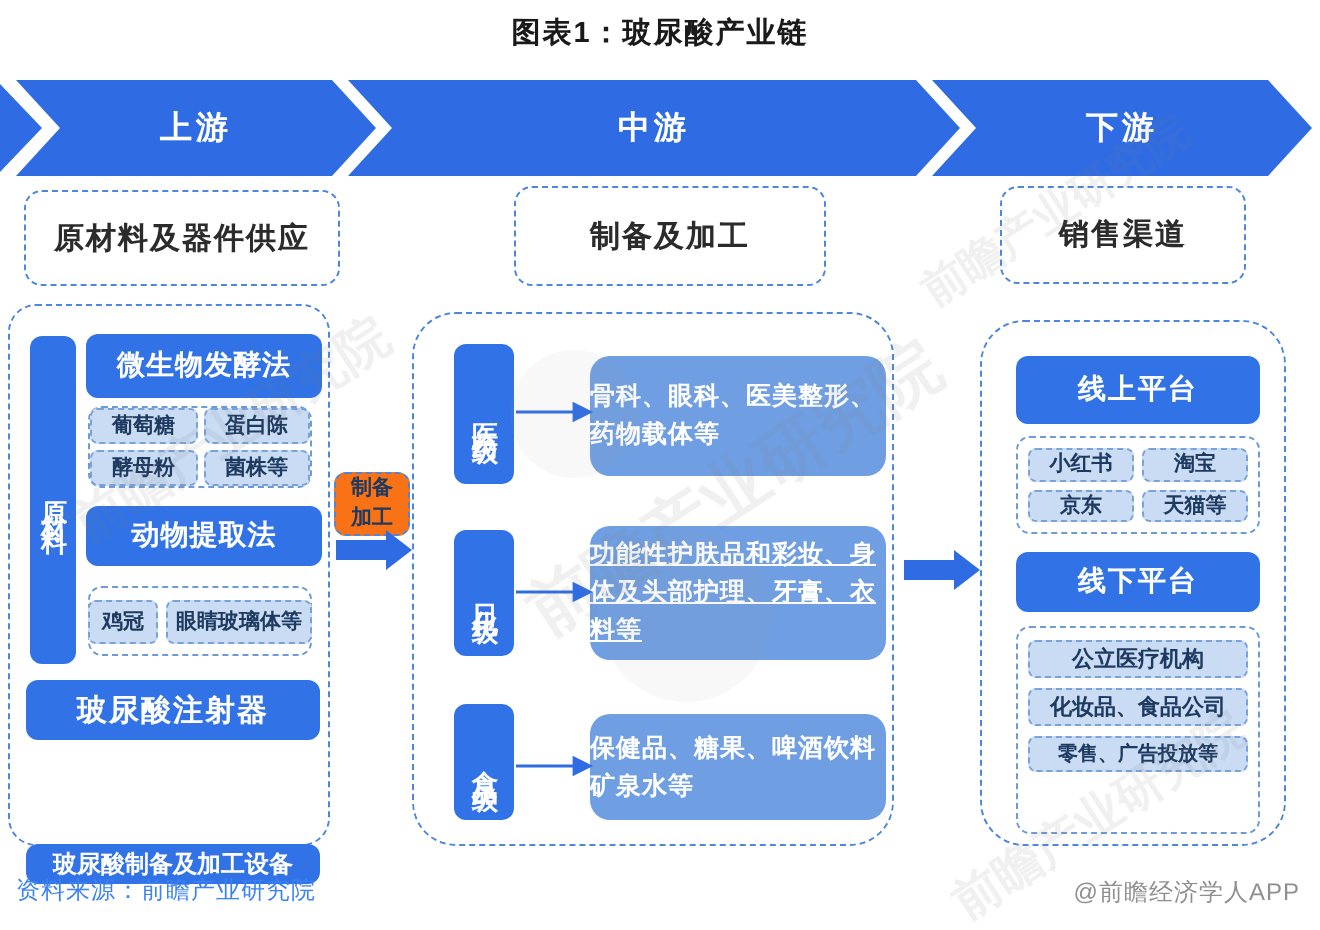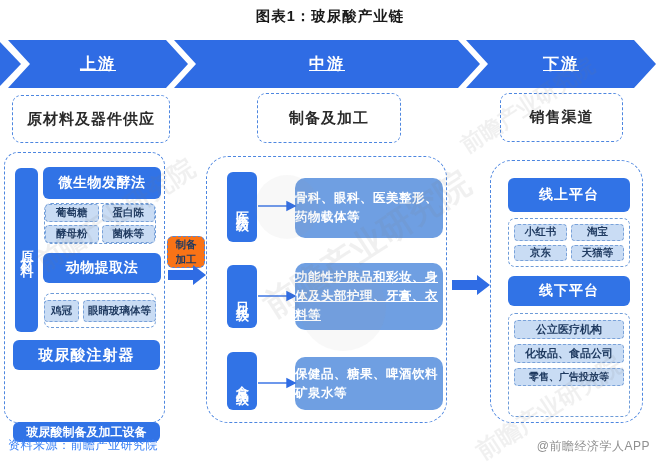--- a/index.html
+++ b/index.html
@@ -17,21 +17,21 @@
   .abs{position:absolute;}
 
   .page-title{
     left:0;top:7px;width:660px;text-align:center;
     font-size:14.5px;font-weight:bold;color:#1a1a1a;letter-spacing:1px;
   }
 
   .banner-svg{left:0;top:40px;width:660px;height:48px;}
   .banner-label{
     top:40px;height:48px;display:flex;align-items:center;justify-content:center;
-    color:#ffffff;font-size:16px;font-weight:bold;letter-spacing:2px;z-index:3;text-decoration:underline;
+    color:#ffffff;font-size:16px;font-weight:bold;letter-spacing:2px;z-index:3;
   }
 
   .dashed-container{
     border:1.6px dashed var(--dashed-border);
     background:transparent;
   }
   .header-box{
     border:1.6px dashed var(--dashed-border);border-radius:9px;
     display:flex;align-items:center;justify-content:center;
     font-size:15px;font-weight:bold;color:var(--header-text);letter-spacing:1px;
@@ -89,21 +89,21 @@
   <polygon points="0,2 21,24 0,46" fill="#2f6ce4"></polygon>
   <polygon points="8,0 166,0 188,24 166,48 8,48 30,24" fill="#2f6ce4"></polygon>
   <polygon points="174,0 458,0 480,24 458,48 174,48 196,24" fill="#2f6ce4"></polygon>
   <polygon points="466,0 634,0 656,24 634,48 466,48 488,24" fill="#2f6ce4"></polygon>
 </svg>
 <div class="abs banner-label" style="left:8px;width:180px;">上游</div>
 <div class="abs banner-label" style="left:174px;width:306px;">中游</div>
 <div class="abs banner-label" style="left:466px;width:190px;">下游</div>
 
 <div class="abs header-box" style="left:12px;top:95px;width:158px;height:48px;">原材料及器件供应</div>
-<div class="abs header-box" style="left:257px;top:93px;width:144px;height:50px;">制备及加工</div>
+<div class="abs header-box" style="left:257px;top:93px;width:156px;height:50px;">制备及加工</div>
 <div class="abs header-box" style="left:500px;top:93px;width:123px;height:49px;">销售渠道</div>
 
 <div class="abs dashed-container" style="left:4px;top:152px;width:161px;height:271px;border-radius:14px;"></div>
 
 <div class="abs solid-box" style="left:15px;top:168px;width:23px;height:164px;">
   <span class="vtext" style="font-size:13px;letter-spacing:7px;">原材料</span>
 </div>
 
 <div class="abs solid-box" style="left:43px;top:167px;width:118px;height:32px;font-size:14px;letter-spacing:0.5px;">微生物发酵法</div>
 

